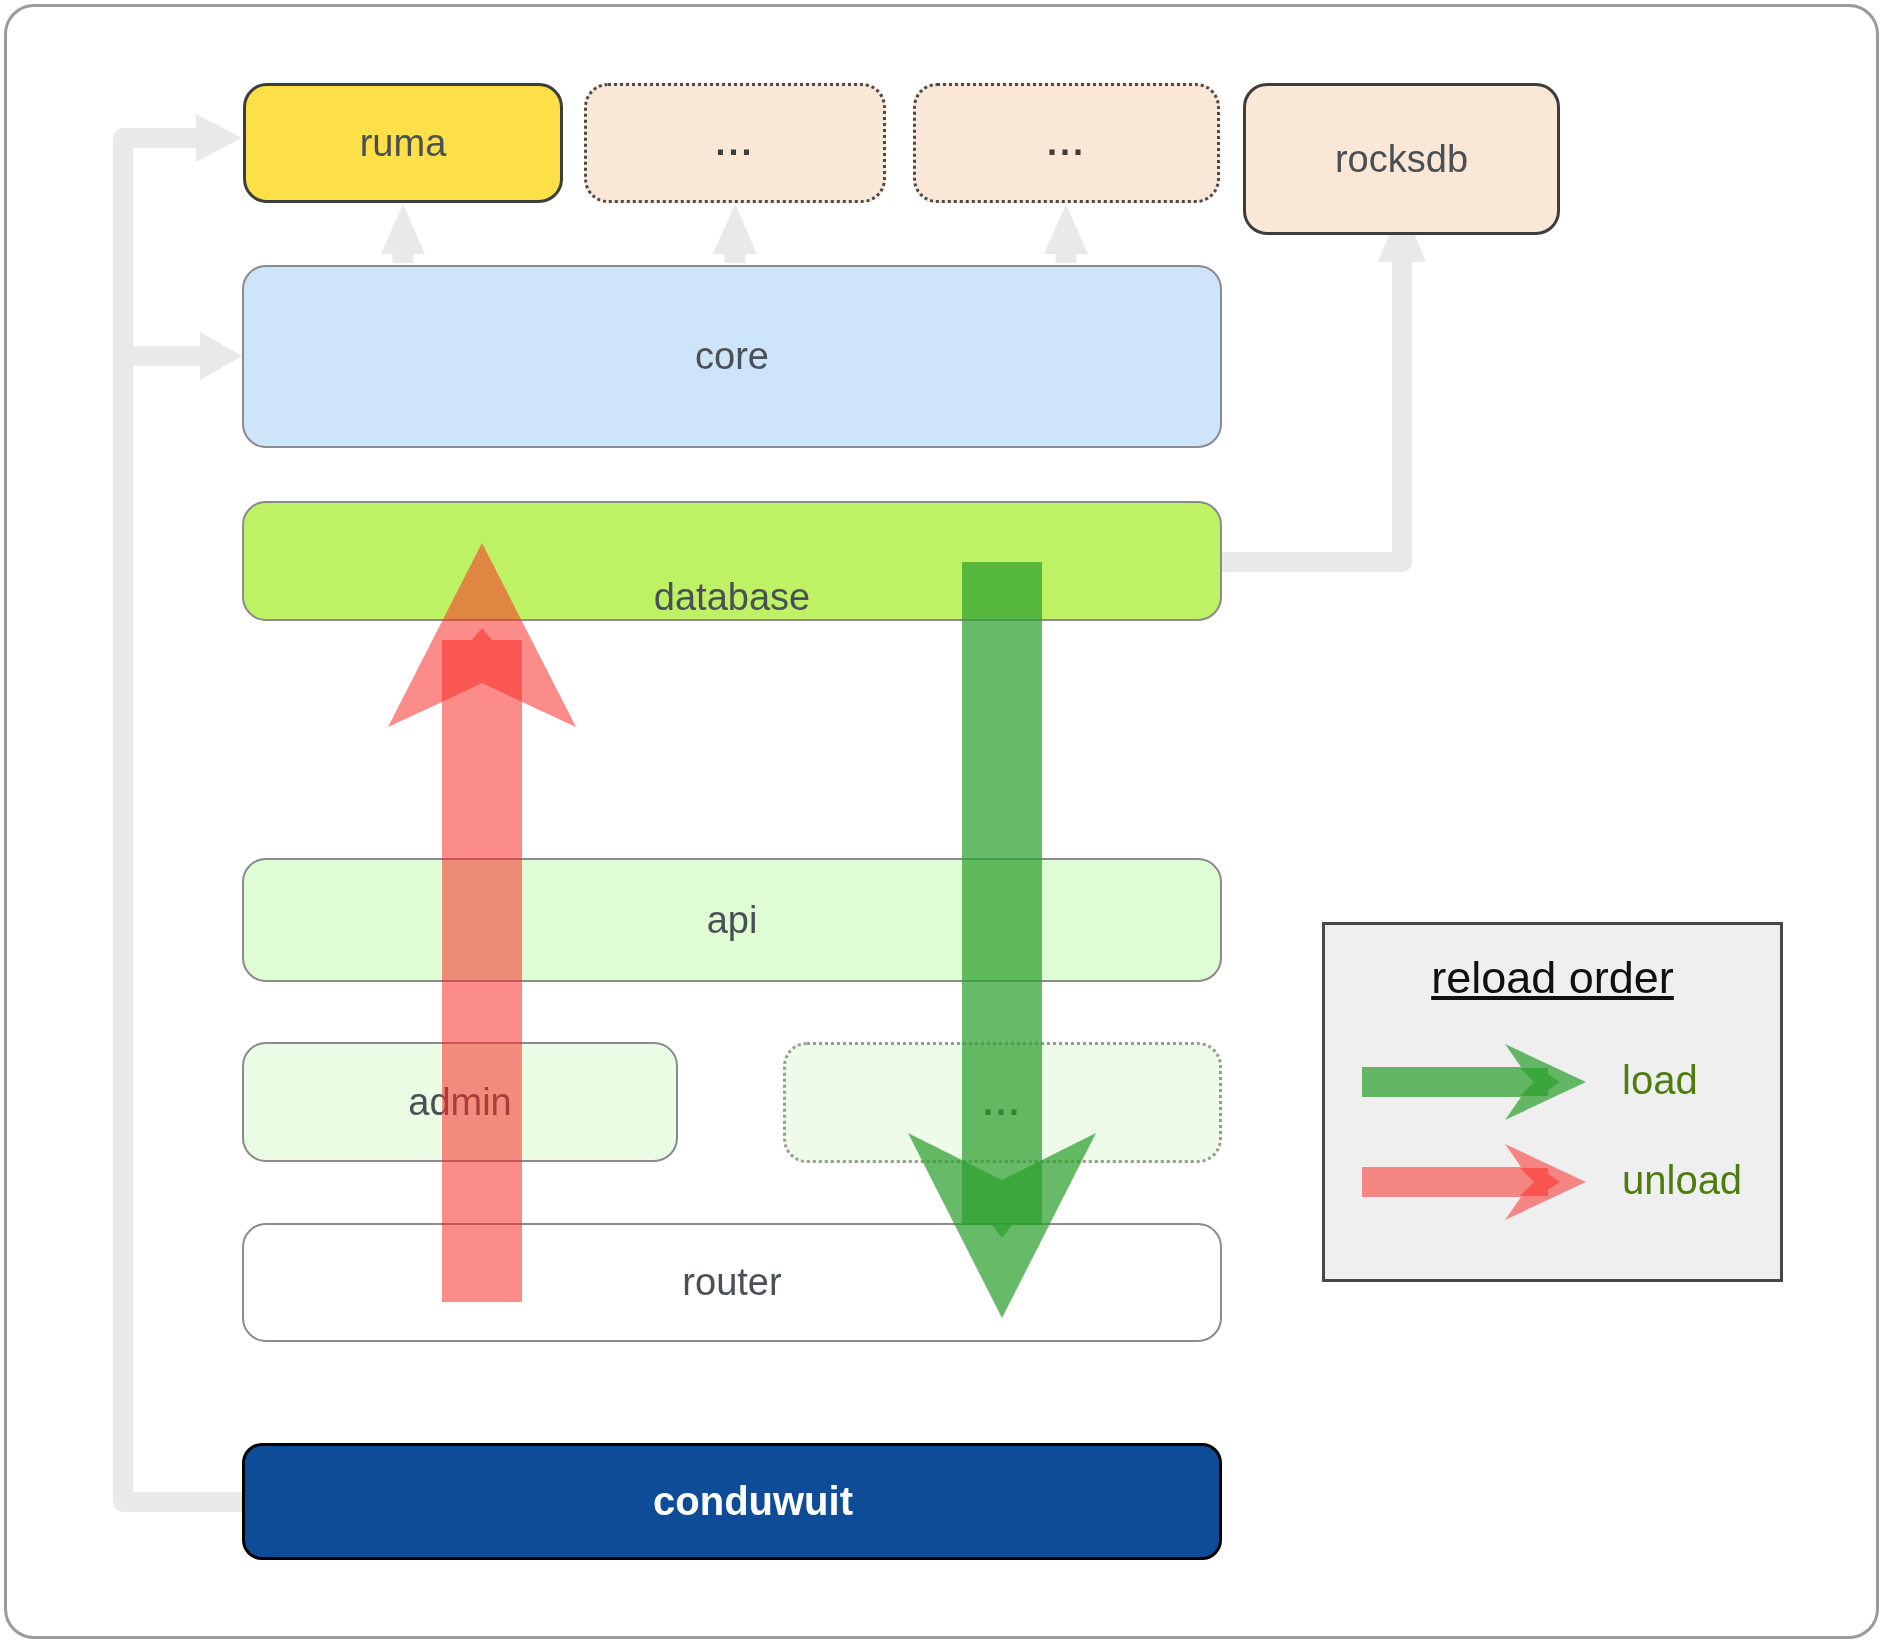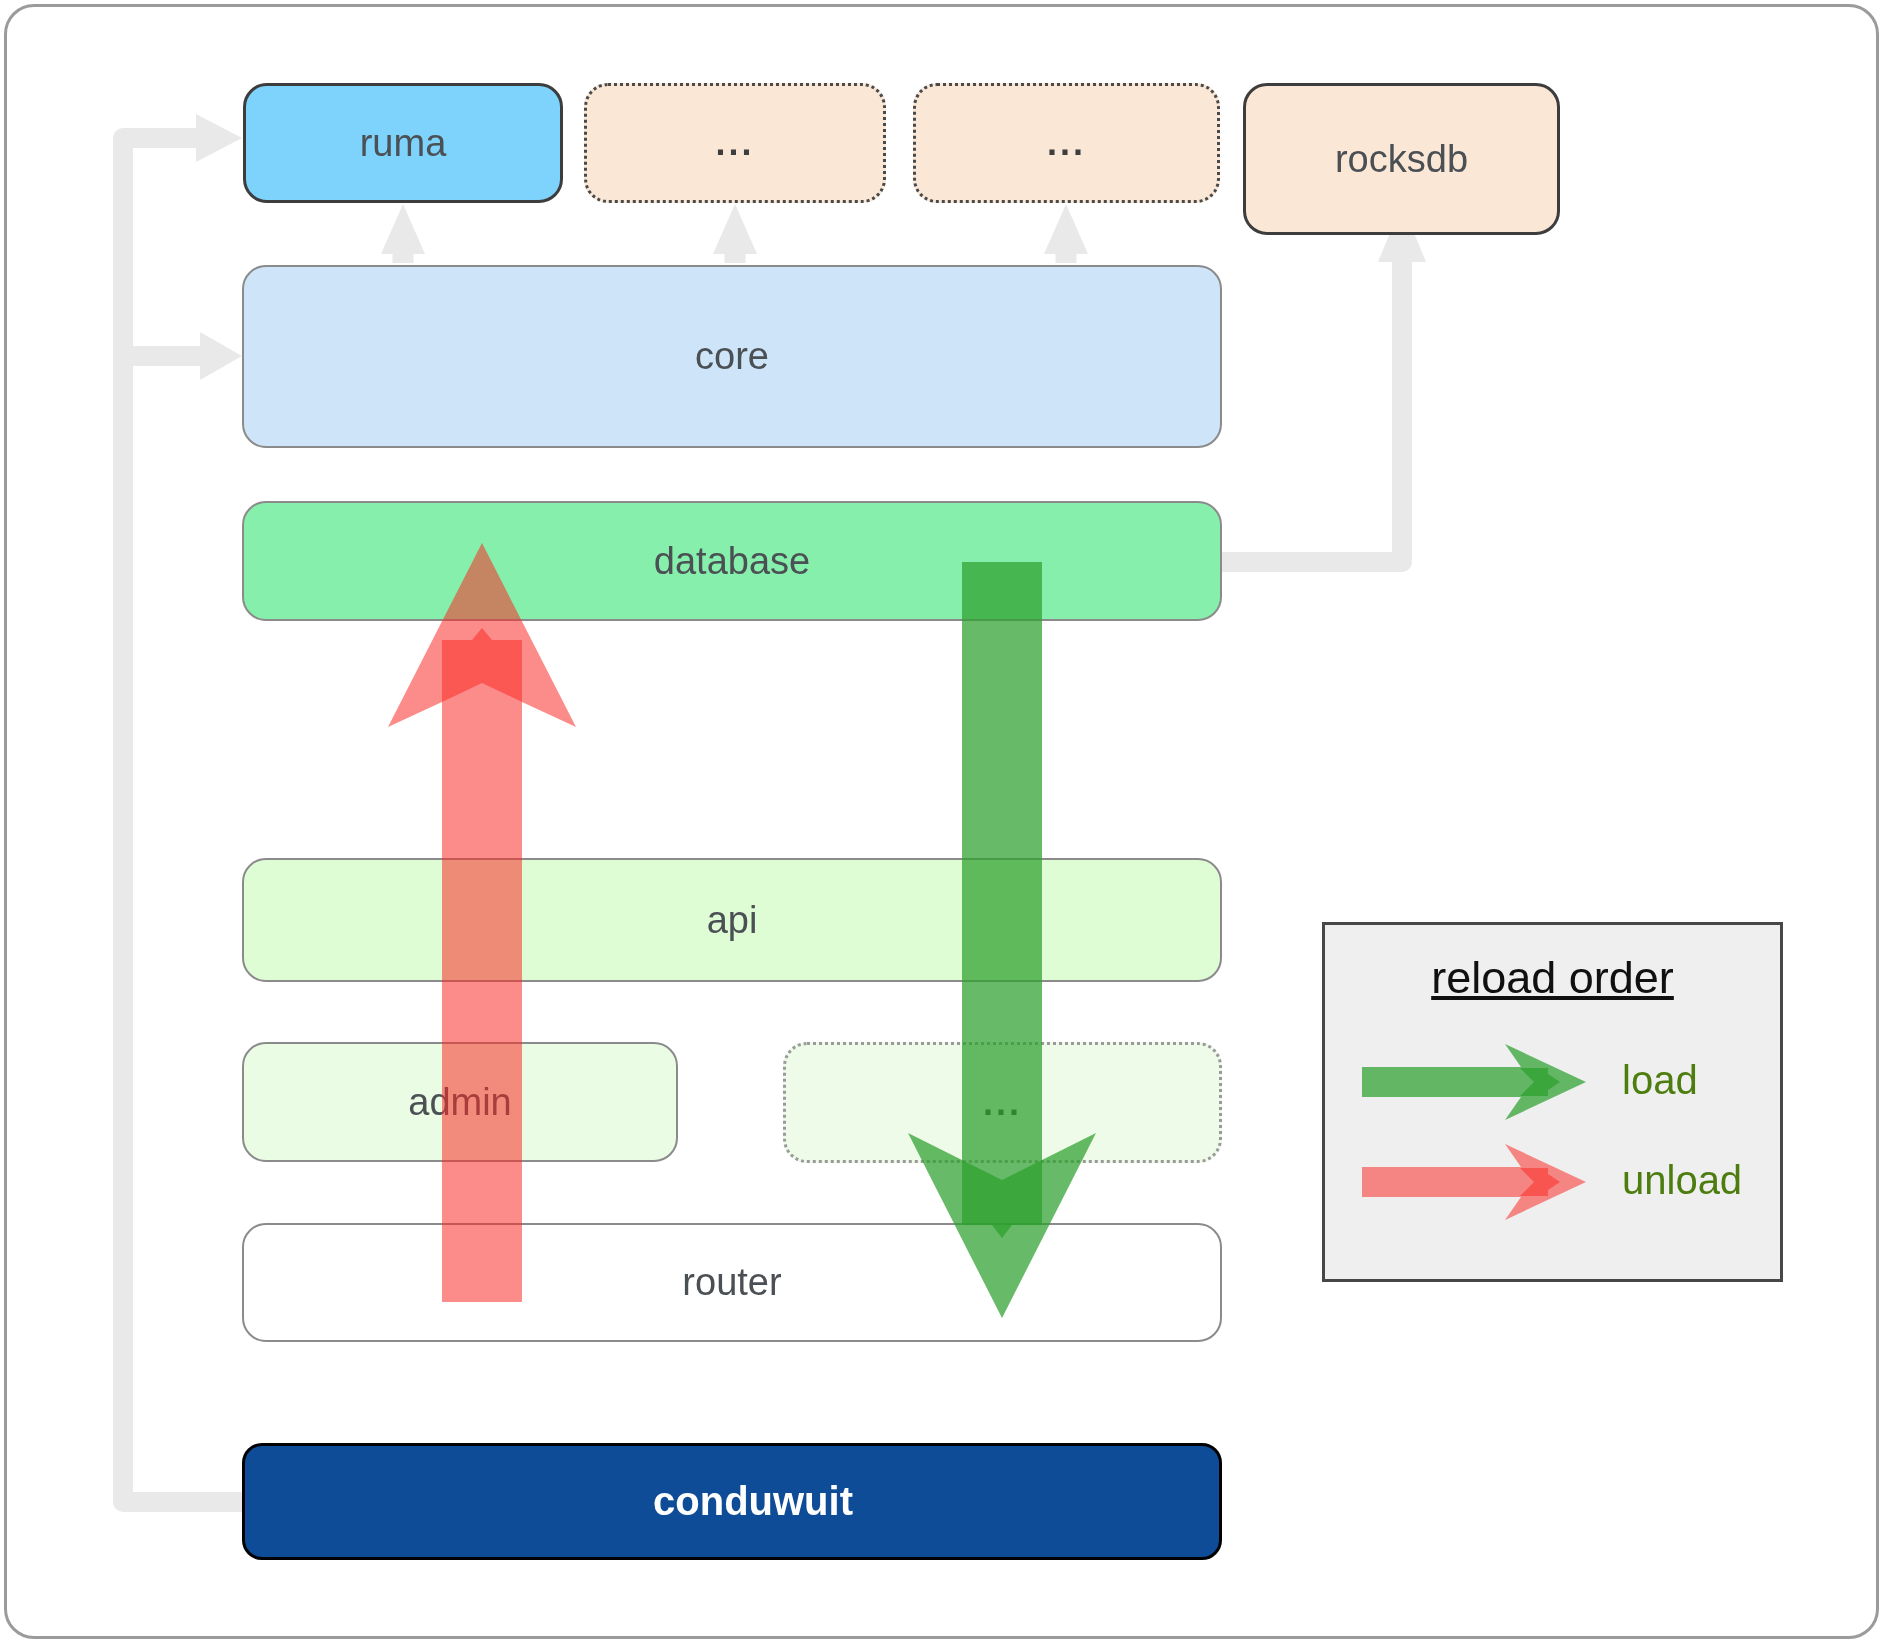--- a/index.html
+++ b/index.html
@@ -56,37 +56,37 @@
     <polygon points="381,254 425,254 403,204" fill="#e9e9e9"></polygon>
     <path d="M 735,263 L 735,250" fill="none" stroke-width="21" stroke="#e9e9e9"></path>
     <polygon points="713,254 757,254 735,204" fill="#e9e9e9"></polygon>
     <path d="M 1066,263 L 1066,250" fill="none" stroke-width="21" stroke="#e9e9e9"></path>
     <polygon points="1044,254 1088,254 1066,204" fill="#e9e9e9"></polygon>
 
     <path d="M 1222,562 L 1402,562 L 1402,260" fill="none" stroke-width="20" stroke-linejoin="round" stroke="#e9e9e9"></path>
     <polygon points="1378,262 1426,262 1402,204" fill="#e9e9e9"></polygon>
   </svg>
 
-  <div class="box solid-dark b-ruma" style="background-color: #7dd3fc;">
+  <div class="box solid-dark b-ruma" style="background-color: #fde047;">
     <span>ruma</span>
   </div>
   <div class="box dotted-dark b-d1" style="background-color: rgb(251, 231, 214);">
     <span class="dots">...</span>
   </div>
   <div class="box dotted-dark b-d2" style="background-color: rgb(251, 231, 214);">
     <span class="dots">...</span>
   </div>
   <div class="box solid-dark b-rocksdb" style="background-color: rgb(251, 231, 214);">
     <span>rocksdb</span>
   </div>
 
   <div class="box solid-gray b-core" style="background-color: rgb(206, 228, 249);">
     <span>core</span>
   </div>
-  <div class="box solid-gray b-database" style="background-color: #86efac;">
+  <div class="box solid-gray b-database" style="background-color: #bef264; align-items: flex-end;">
     <span>database</span>
   </div>
   <div class="box solid-gray b-api" style="background-color: rgb(222, 253, 212);">
     <span>api</span>
   </div>
 
   <div class="box solid-gray b-admin" style="background-color: rgb(234, 252, 227);">
     <span>admin</span>
   </div>
   <div class="box dotted-gray b-admind" style="background-color: rgb(239, 251, 233);">

